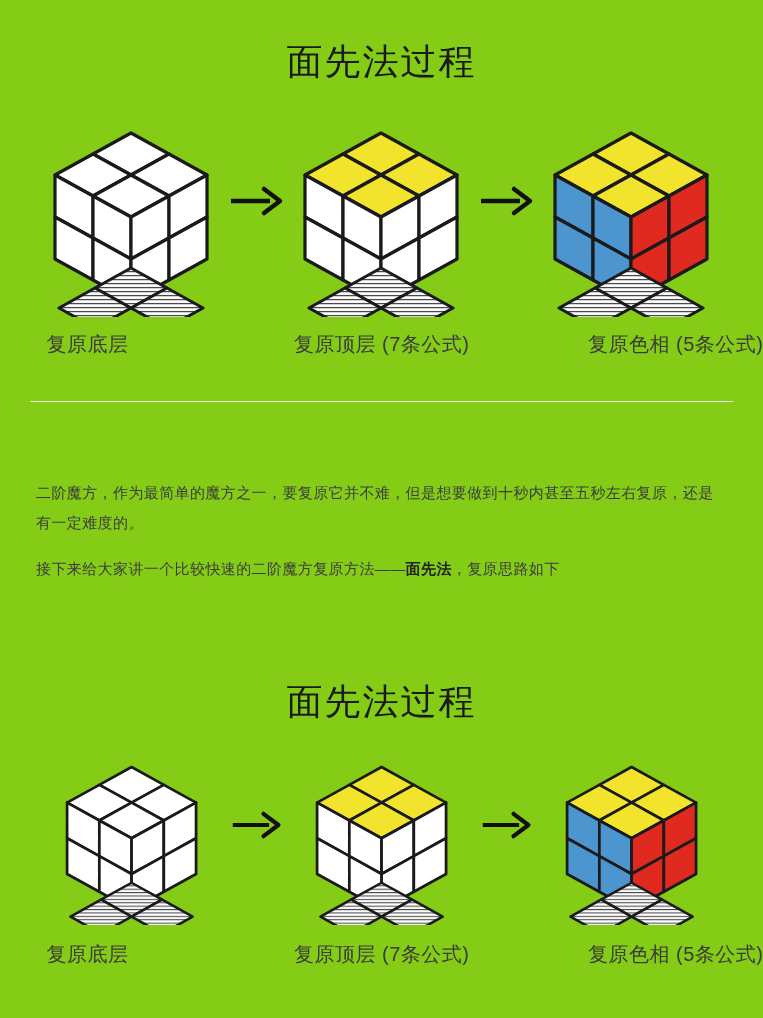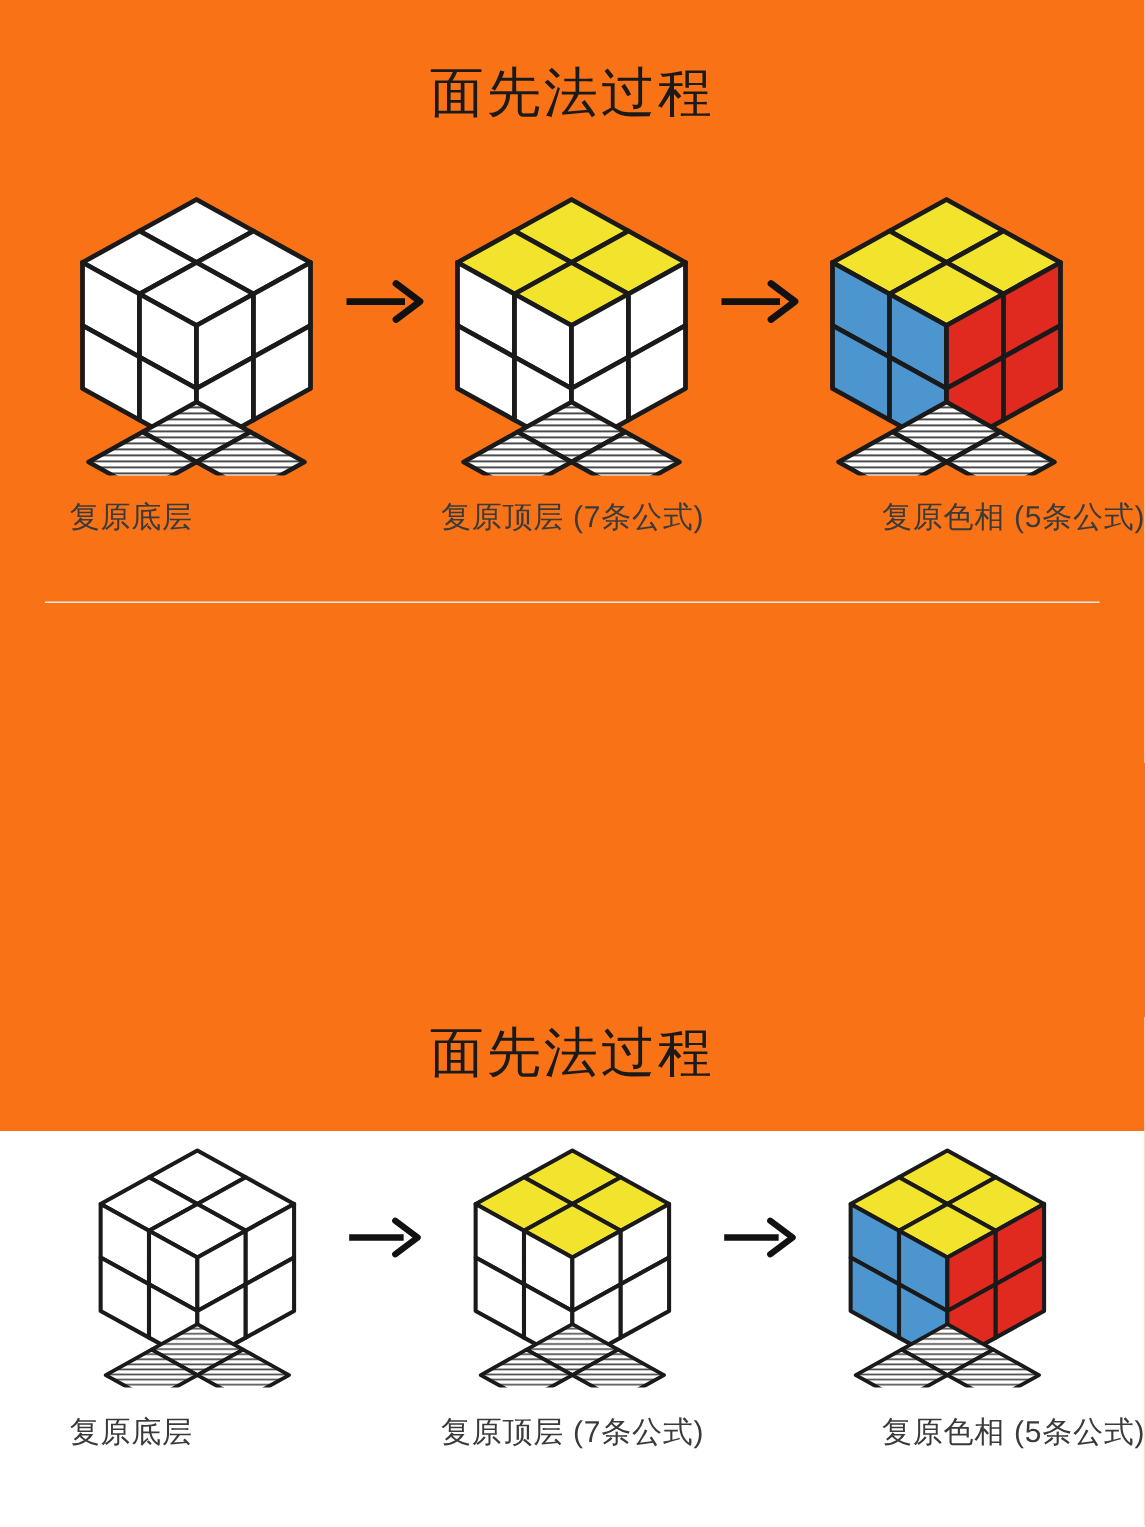--- a/index.html
+++ b/index.html
@@ -10,23 +10,23 @@
   body {
     width: 763px;
     height: 1018px;
     font-family: "Liberation Sans", "DejaVu Sans", sans-serif;
     color: #333333;
     overflow: hidden;
     position: relative;
   }
   .page {
     width: 763px;
-    height: 754px;
+    height: 1018px;
     position: relative;
-    background: #f97316;
+    background: #84cc16;
   }
 
   
   .figure-block {
     width: 100%;
     position: relative;
   }
   .figure-title {
     text-align: center;
     font-size: 36px;
@@ -216,20 +216,26 @@
       <div class="caption" style="width:175px;">复原底层</div>
       <div style="width:75px;"></div>
       <div class="caption" style="width:175px;">复原顶层 (7条公式)</div>
       <div style="width:75px;"></div>
       <div class="caption" style="width:175px;">复原色相 (5条公式)</div>
     </div>
   </div>
 
   <div class="divider abs" style="left:0; top:401px; width:703px;"></div>
 
+  <div class="abs" style="left:36px; top:478px; width:690px;">
+    <p class="body-text" style="margin:0;">二阶魔方，作为最简单的魔方之一，要复原它并不难，但是想要做到十秒内甚至五秒左右复原，还是有一定难度的。</p>
+    <p class="body-text" style="margin:16px 0 0 0;">
+      <span>接下来给大家讲一个比较快速的二阶魔方复原方法——</span><b>面先法</b><span>，复原思路如下</span>
+    </p>
+  </div>
 
   <div class="figure-block abs" style="left:0; top:680px; width:763px;">
 
     <div class="figure-title">面先法过程</div>
 
     <div class="cube-row" style="margin-top:28px;">
 
       <div class="cube-cell" style="width:175px;">
         <svg width="140" height="150" viewBox="0 0 165 175">
           <g stroke="#1a1a1a" stroke-width="3.2" stroke-linejoin="round">

